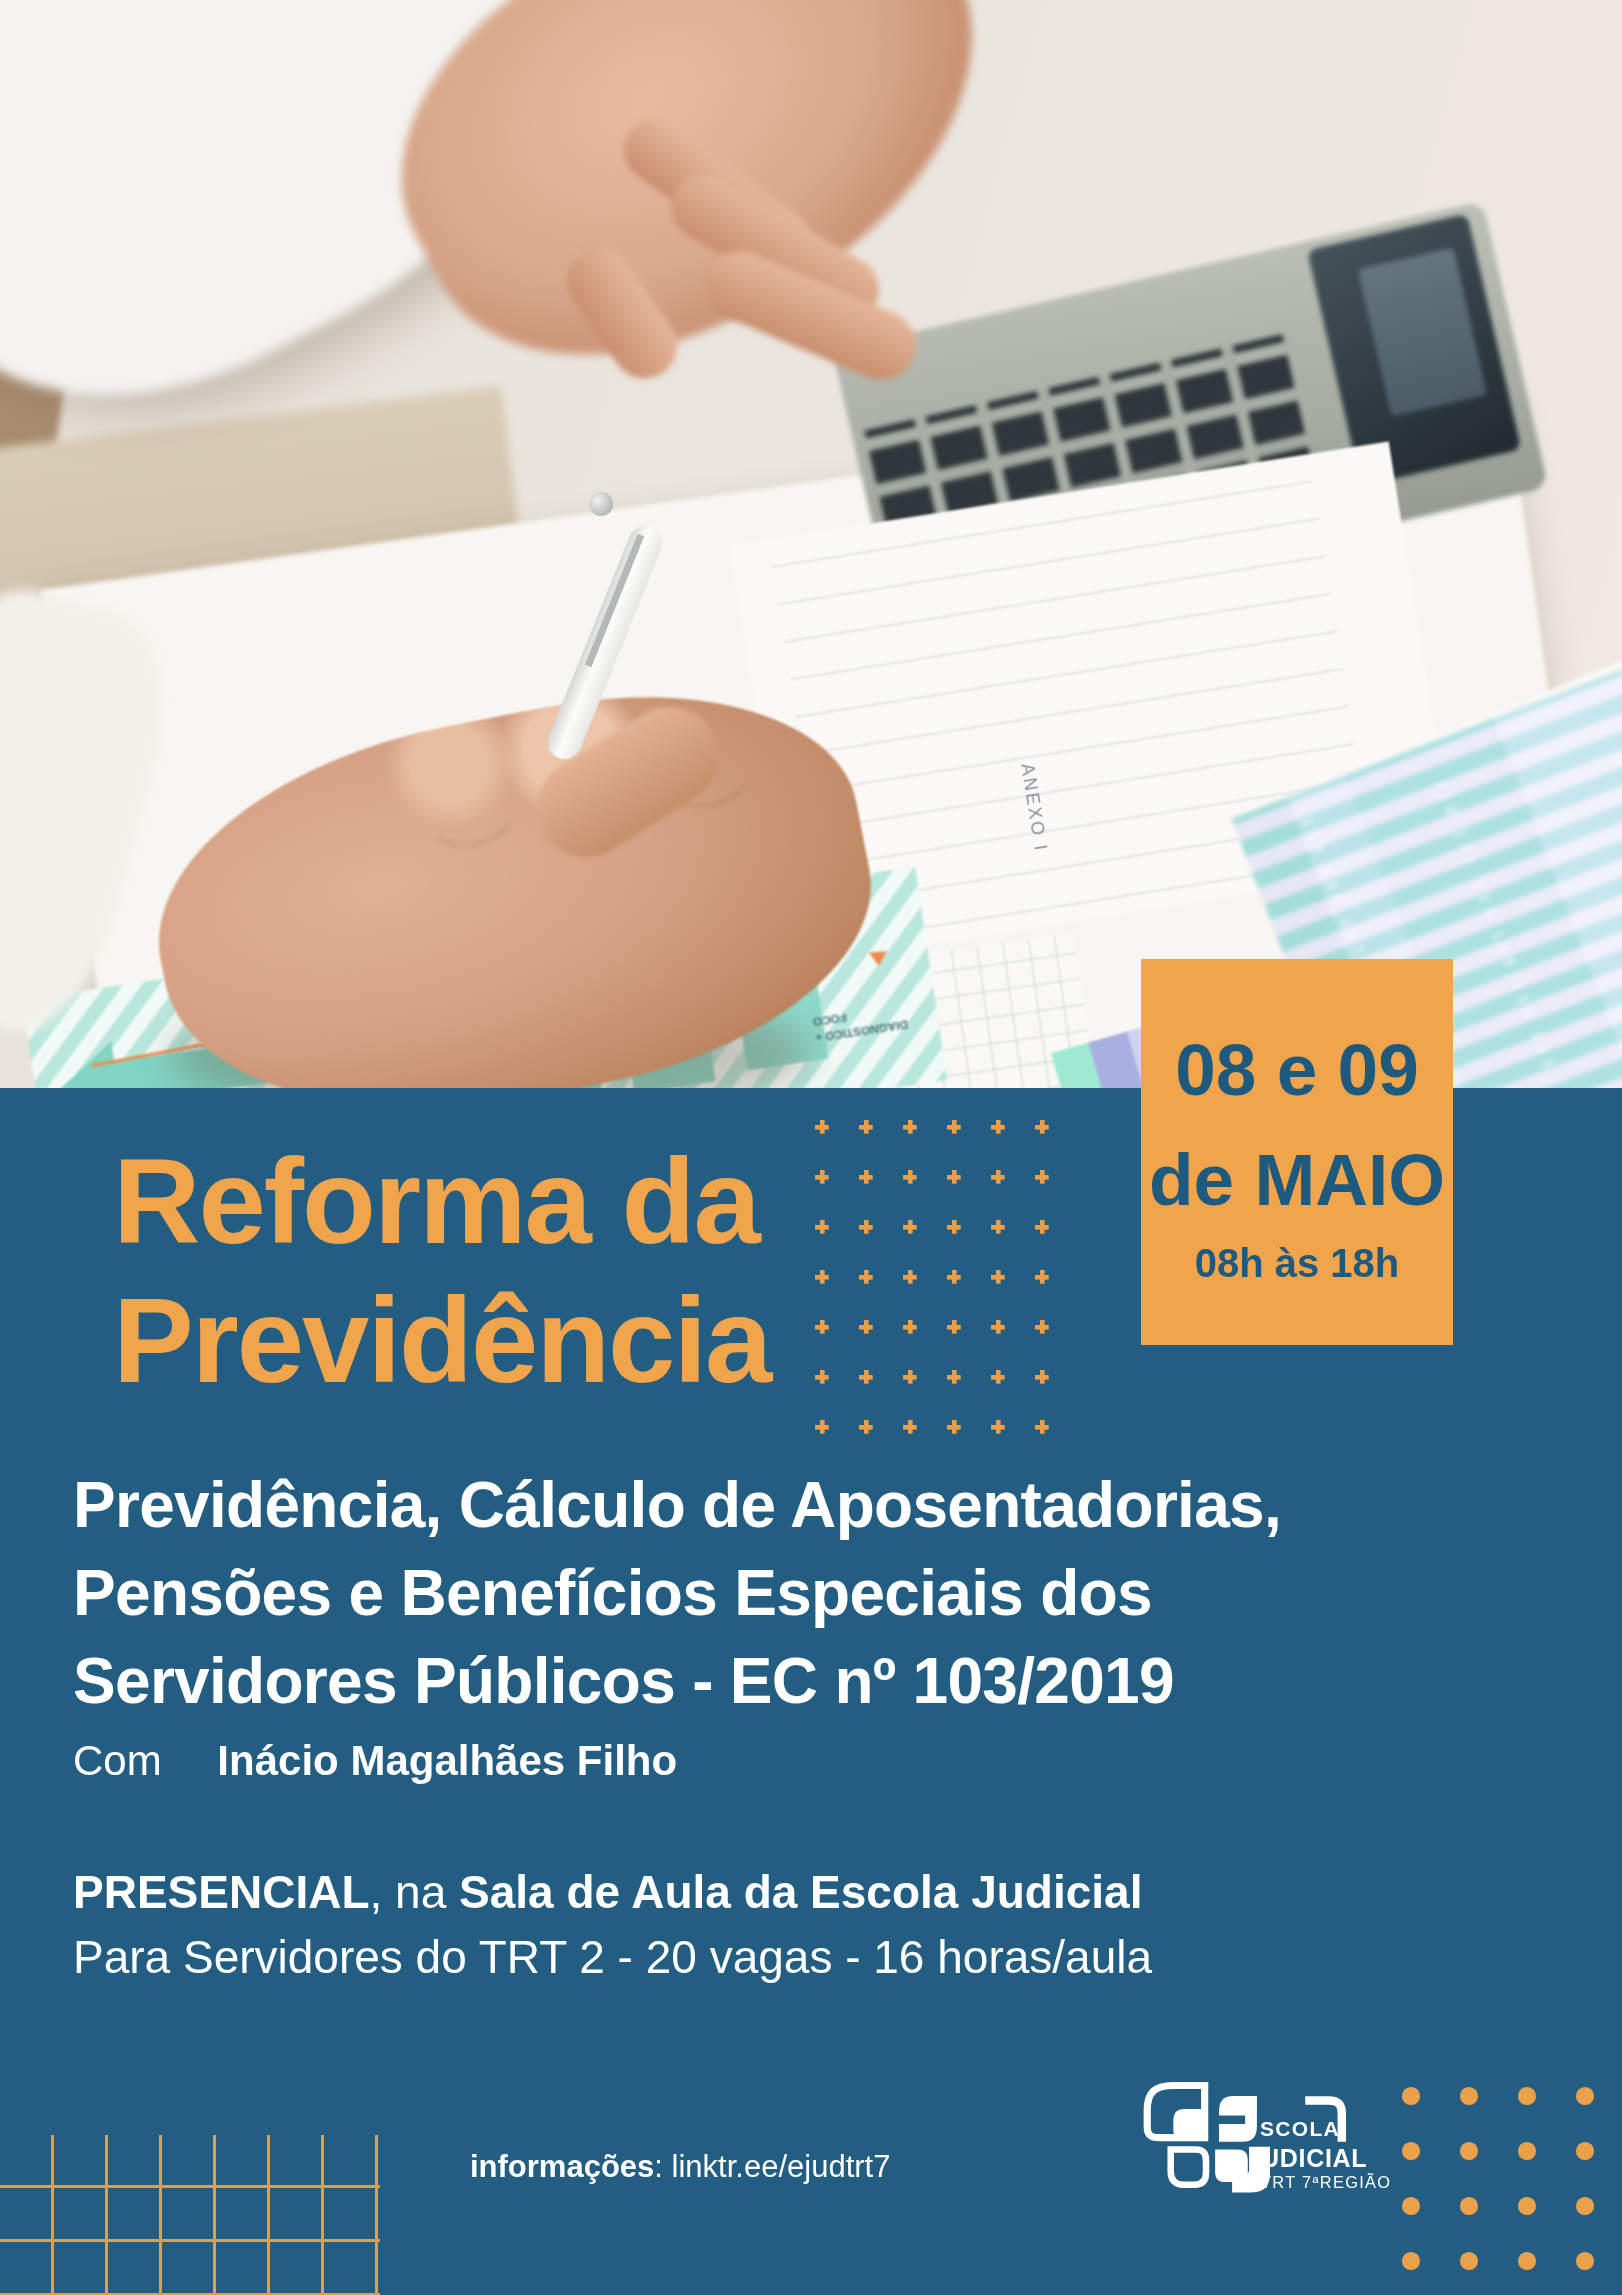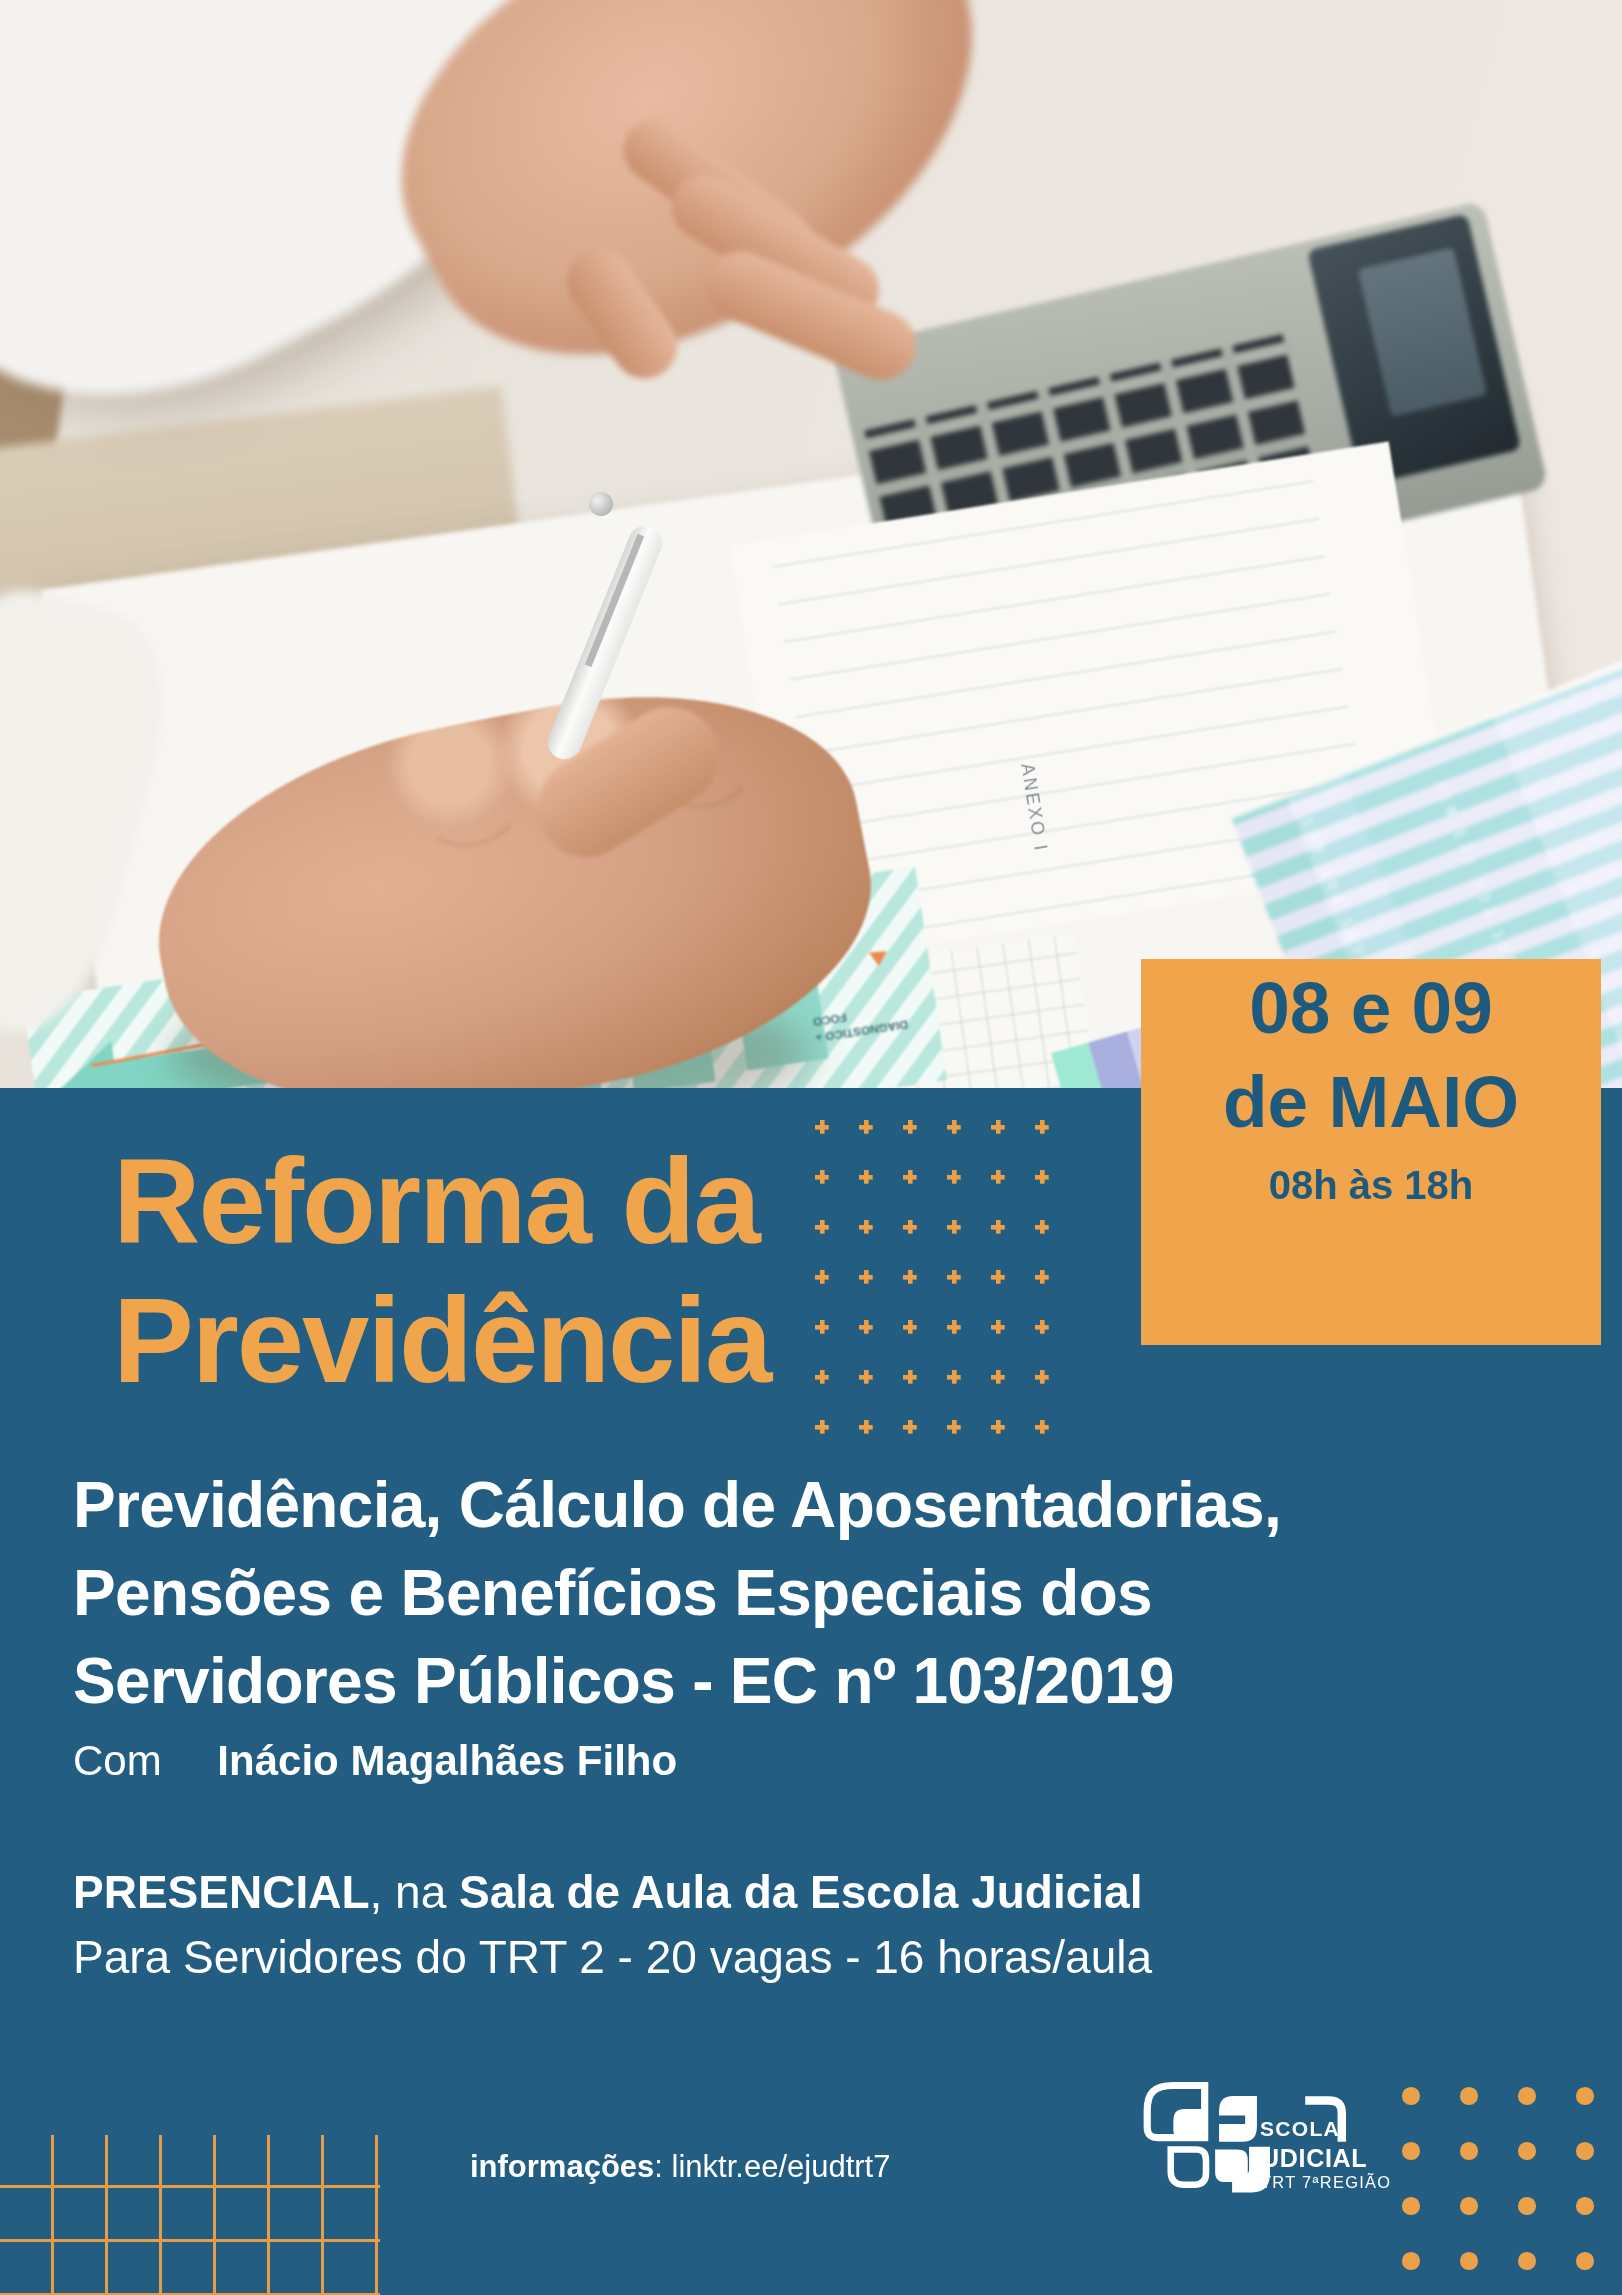--- a/index.html
+++ b/index.html
@@ -96,25 +96,25 @@
   .pen-clip{left:611px;top:530px;width:7.2px;height:141px;background:#B4B8B7;transform:rotate(22deg);filter:blur(0.7px);z-index:3;}
   .pen-ball{left:589px;top:492px;width:23.6px;height:23.6px;border-radius:50%;
      background:radial-gradient(circle at 35% 35%,#F2F2F0,#9EA2A1);z-index:3;}
   .thumb{left:530px;top:733px;width:196px;height:98px;border-radius:52px;z-index:4;
      background:linear-gradient(#E3B294,#C68E6B);transform:rotate(-32deg);filter:blur(2px);}
 
   
   #blue-panel{left:0;top:1088px;width:1623px;height:1207px;background:#235E82;z-index:2;}
 
   
-  #date-box{left:1141px;top:959px;width:460px;height:386px;background:#F0A44C;z-index:10;
-     display:flex;flex-direction:column;align-items:center;box-sizing:border-box;
+  #date-box{left:1141px;top:959px;width:312px;height:386px;background:#F0A44C;z-index:10;
+     display:flex;flex-direction:column;align-items:center;padding-top:62px;box-sizing:border-box;
      color:#1D5A7E;font-weight:bold;text-align:center;}
   .d1{font-size:73px;line-height:98px;}
-  .d2{font-size:73px;line-height:89px;}
+  .d2{font-size:73px;line-height:89px;margin-top:16px;}
   .d3{font-size:40px;line-height:79px;}
 
   
   .z5{z-index:5;}
   #title{left:77px;top:1132px;color:#F0A44C;font-weight:bold;font-size:121px;line-height:139px;letter-spacing:-2px;margin-left:36px;}
   #plus-pattern{left:815px;top:1120px;display:grid;grid-template-columns:repeat(6,44px);grid-auto-rows:50px;z-index:5;}
   .plus{width:13.7px;height:13.7px;
      background:linear-gradient(#ED9F47,#ED9F47) center/4.6px 13.7px no-repeat,
                 linear-gradient(#ED9F47,#ED9F47) center/13.7px 4.6px no-repeat;}
   #desc{left:73px;top:1461px;color:#FFFFFF;font-weight:bold;font-size:64px;line-height:88px;letter-spacing:-0.7px;}

